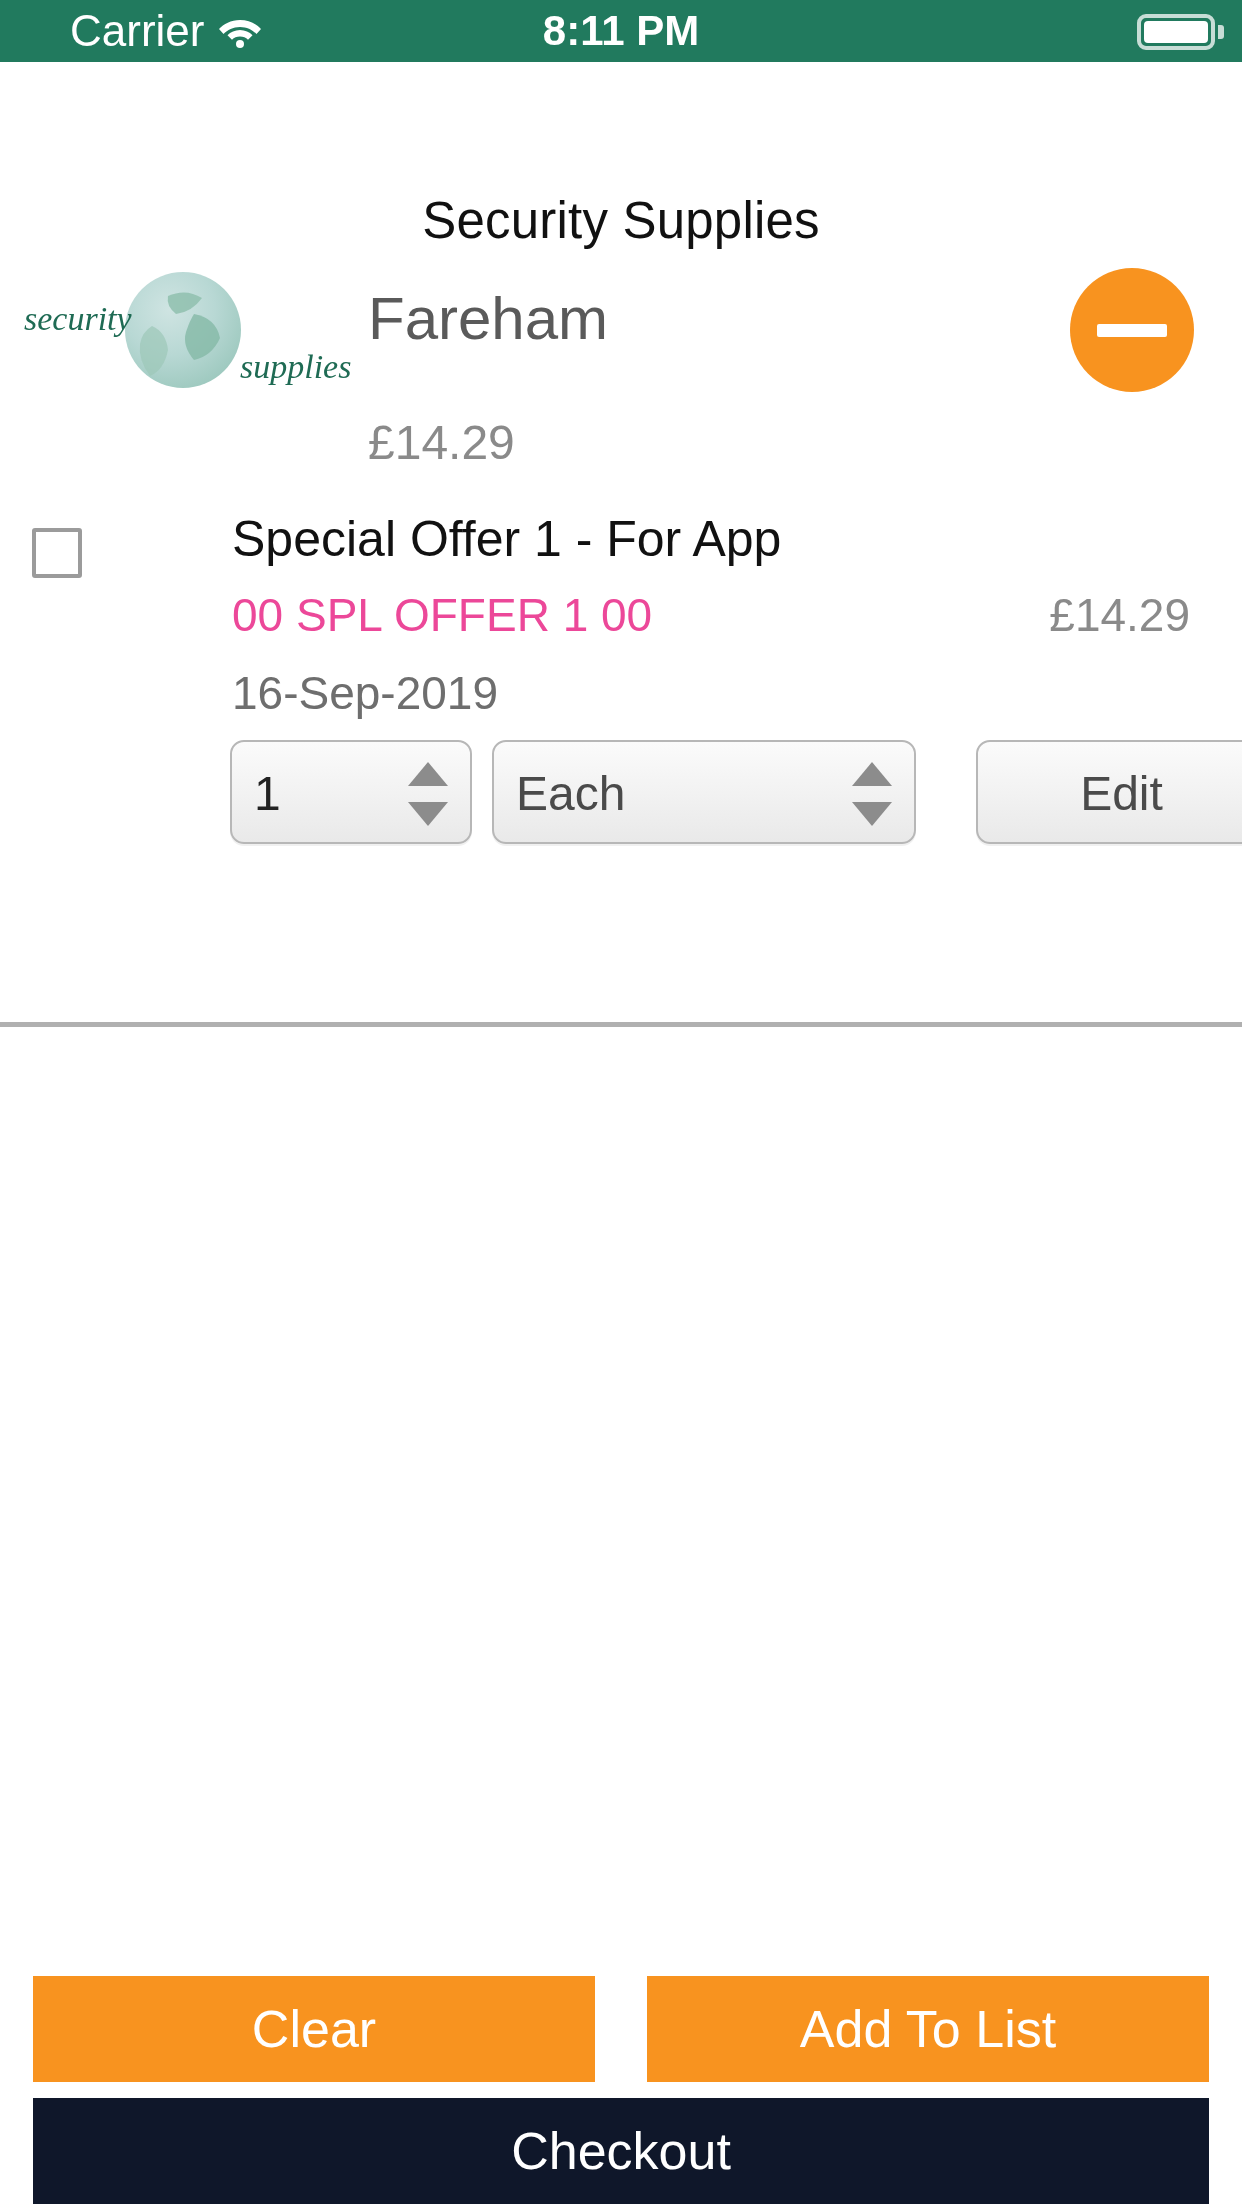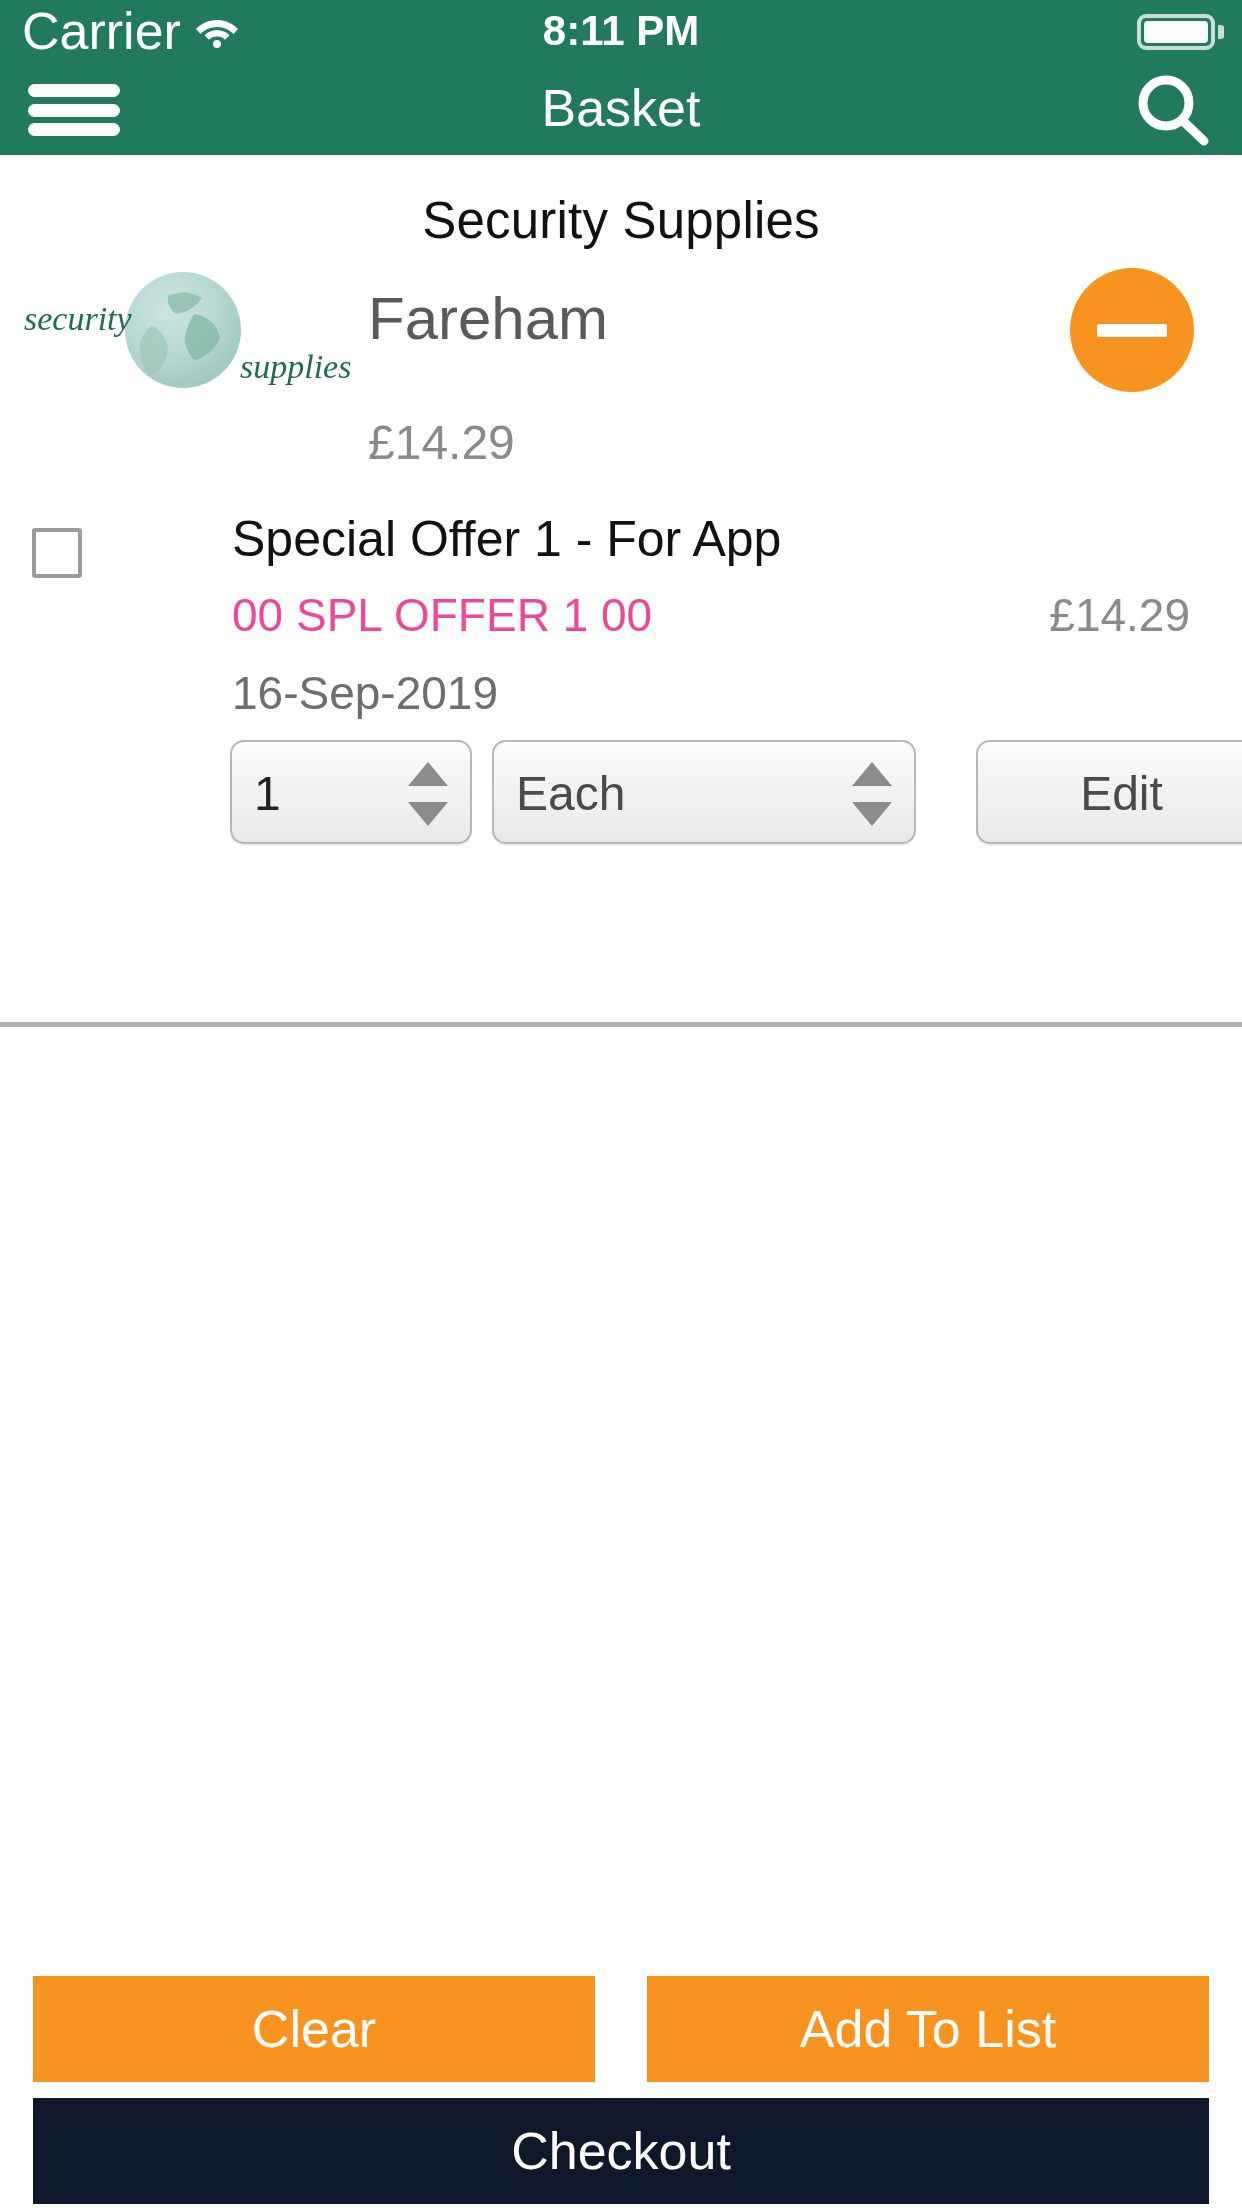--- a/index.html
+++ b/index.html
@@ -11,21 +11,21 @@
   }
   #screen { position:relative; width:1242px; height:2208px; background:#fff; }
 
   
   .statusbar{
     position:absolute; left:0; top:0; width:1242px; height:62px;
     background:#217a5e; color:#fff;
     display:flex; align-items:center;
   }
   .sb-left{ position:absolute; left:22px; top:0; height:62px; display:flex; align-items:center; gap:14px;}
-  .sb-carrier{ font-size:52px; letter-spacing:0px; line-height:1; }
+  .sb-carrier{ font-size:44px; letter-spacing:0px; line-height:1;margin-left:48px; }
   .sb-wifi{ width:44px; height:34px; display:block; }
   .sb-time{
     position:absolute; left:0; width:1242px; text-align:center;
     font-size:42px; font-weight:bold; line-height:62px;
   }
   .sb-right{ position:absolute; right:18px; top:14px; display:flex; align-items:center; }
   .batt-body{
     width:78px; height:36px; border:4px solid rgba(255,255,255,.75);
     border-radius:9px; padding:3px;
   }
@@ -181,34 +181,20 @@
     </div>
     <div class="sb-time">8:11 PM</div>
     <div class="sb-right">
       <div class="batt-body">
           <div class="batt-fill"></div>
         </div>
       <div class="batt-cap"></div>
     </div>
   </div>
 
-  <div class="navbar">
-    <div class="hamburger">
-      <span></span>
-        <span></span>
-        <span></span>
-    </div>
-    <div class="nav-title">Basket</div>
-    <div class="search-btn">
-      <svg viewBox="0 0 78 72" width="78" height="72">
-        <circle cx="32" cy="29" r="23" fill="none" stroke="#ffffff" stroke-width="9"></circle>
-        <line x1="48" y1="46" x2="70" y2="67" stroke="#ffffff" stroke-width="9" stroke-linecap="round"></line>
-      </svg>
-    </div>
-  </div>
 
   <div class="content">
 
     <div class="store-title">Security Supplies</div>
 
     <div class="store-row">
       <div class="logo">
         <svg viewBox="0 0 340 130" width="340" height="130">
           <defs>
             <radialGradient id="gl" cx="38%" cy="32%" r="72%">

